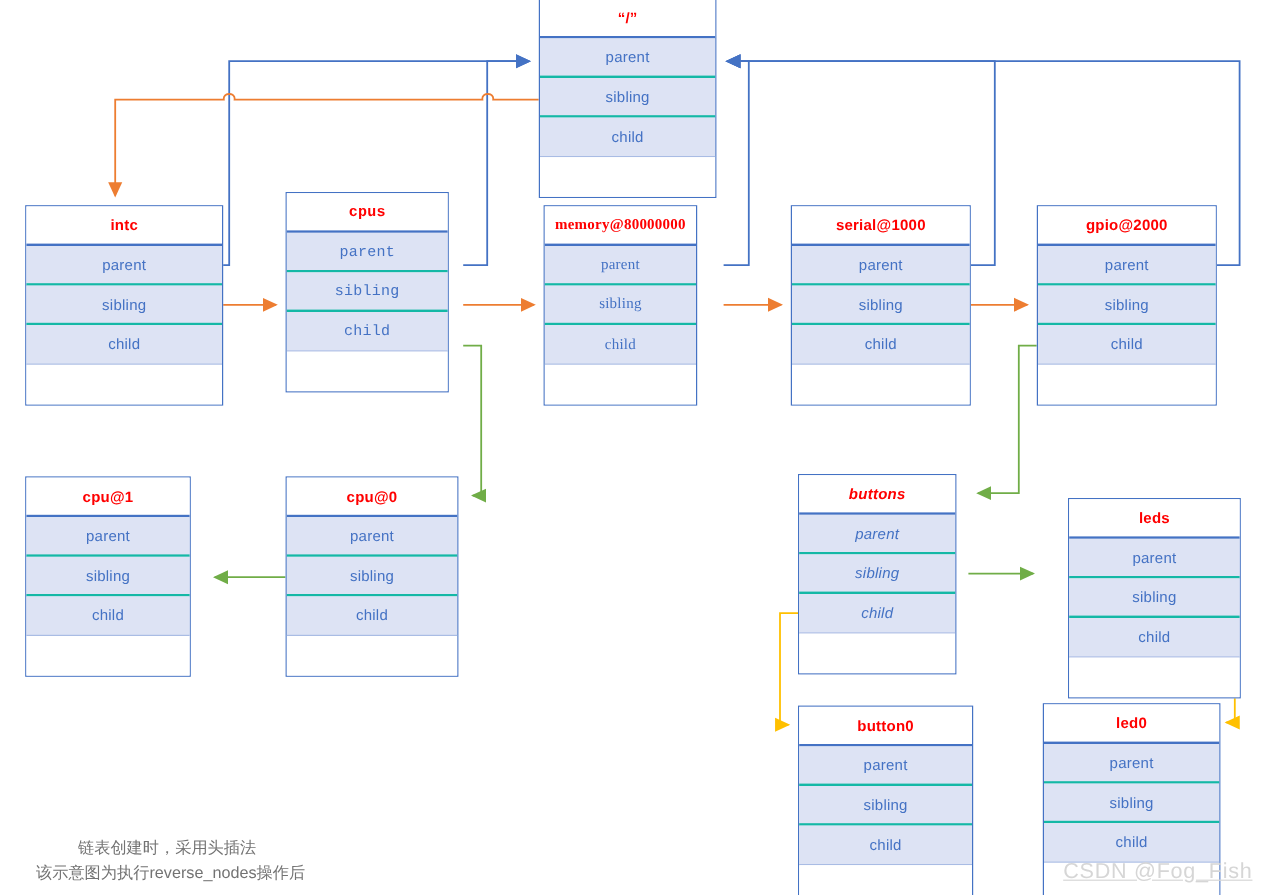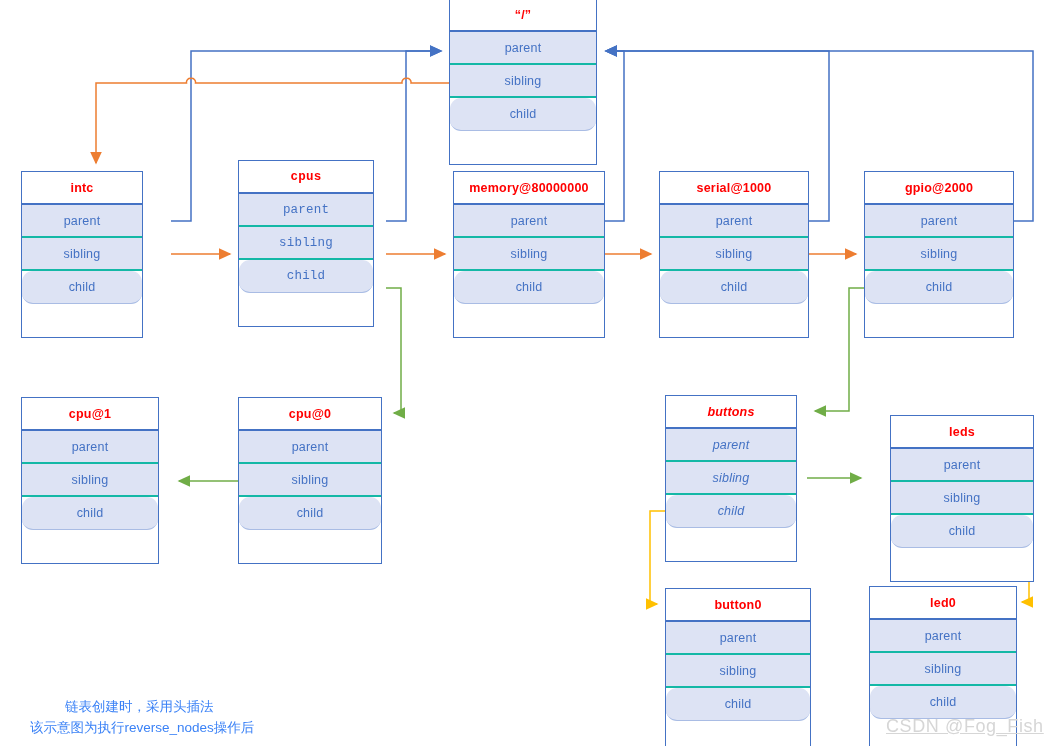--- a/index.html
+++ b/index.html
@@ -32,31 +32,30 @@
     border-bottom:2px solid #4472c4;
   }
   .node .row.field{
     height:33px;
     color:#4472c4;
     background:#dde3f4;
     border-bottom:2px solid #14b8a6;
   }
   .node .row.field.last{
     border-bottom:1.4px solid #a9bce4;
-    border-radius:11px;
   }
   .node .row.pad{
     height:33px;
     background:#ffffff;
     border-bottom:none;
   }
 
   .caption{
     position:absolute;
-    color:#3b82f6;
+    color:#737373;
     font-size:13.5px;
     line-height:21px;
     white-space:nowrap;
   }
   .watermark{
     position:absolute;
     color:#d6d6d6;
     font-size:18px;
     letter-spacing:.6px;
     white-space:nowrap;
@@ -125,37 +124,37 @@
   </svg>
 
   <div class="node" style="left:449px;top:-2px;width:148px;">
     <div class="row title">“/”</div>
     <div class="row field">parent</div>
     <div class="row field">sibling</div>
     <div class="row field last">child</div>
     <div class="row pad"></div>
   </div>
 
-  <div class="node" style="left:21px;top:171px;width:122px;">
+  <div class="node" style="left:21px;top:171px;width:165px;">
     <div class="row title">intc</div>
     <div class="row field">parent</div>
     <div class="row field">sibling</div>
     <div class="row field last">child</div>
     <div class="row pad"></div>
   </div>
 
   <div class="node" style="left:238px;top:160px;width:136px;font-family:Liberation Mono, monospace;">
     <div class="row title">cpus</div>
     <div class="row field">parent</div>
     <div class="row field">sibling</div>
     <div class="row field last">child</div>
     <div class="row pad"></div>
   </div>
 
-  <div class="node" style="left:453px;top:171px;width:152px;">
+  <div class="node" style="left:453px;top:171px;width:128px;font-family:Liberation Serif, serif;">
     <div class="row title">memory@80000000</div>
     <div class="row field">parent</div>
     <div class="row field">sibling</div>
     <div class="row field last">child</div>
     <div class="row pad"></div>
   </div>
 
   <div class="node" style="left:659px;top:171px;width:150px;">
     <div class="row title">serial@1000</div>
     <div class="row field">parent</div>

